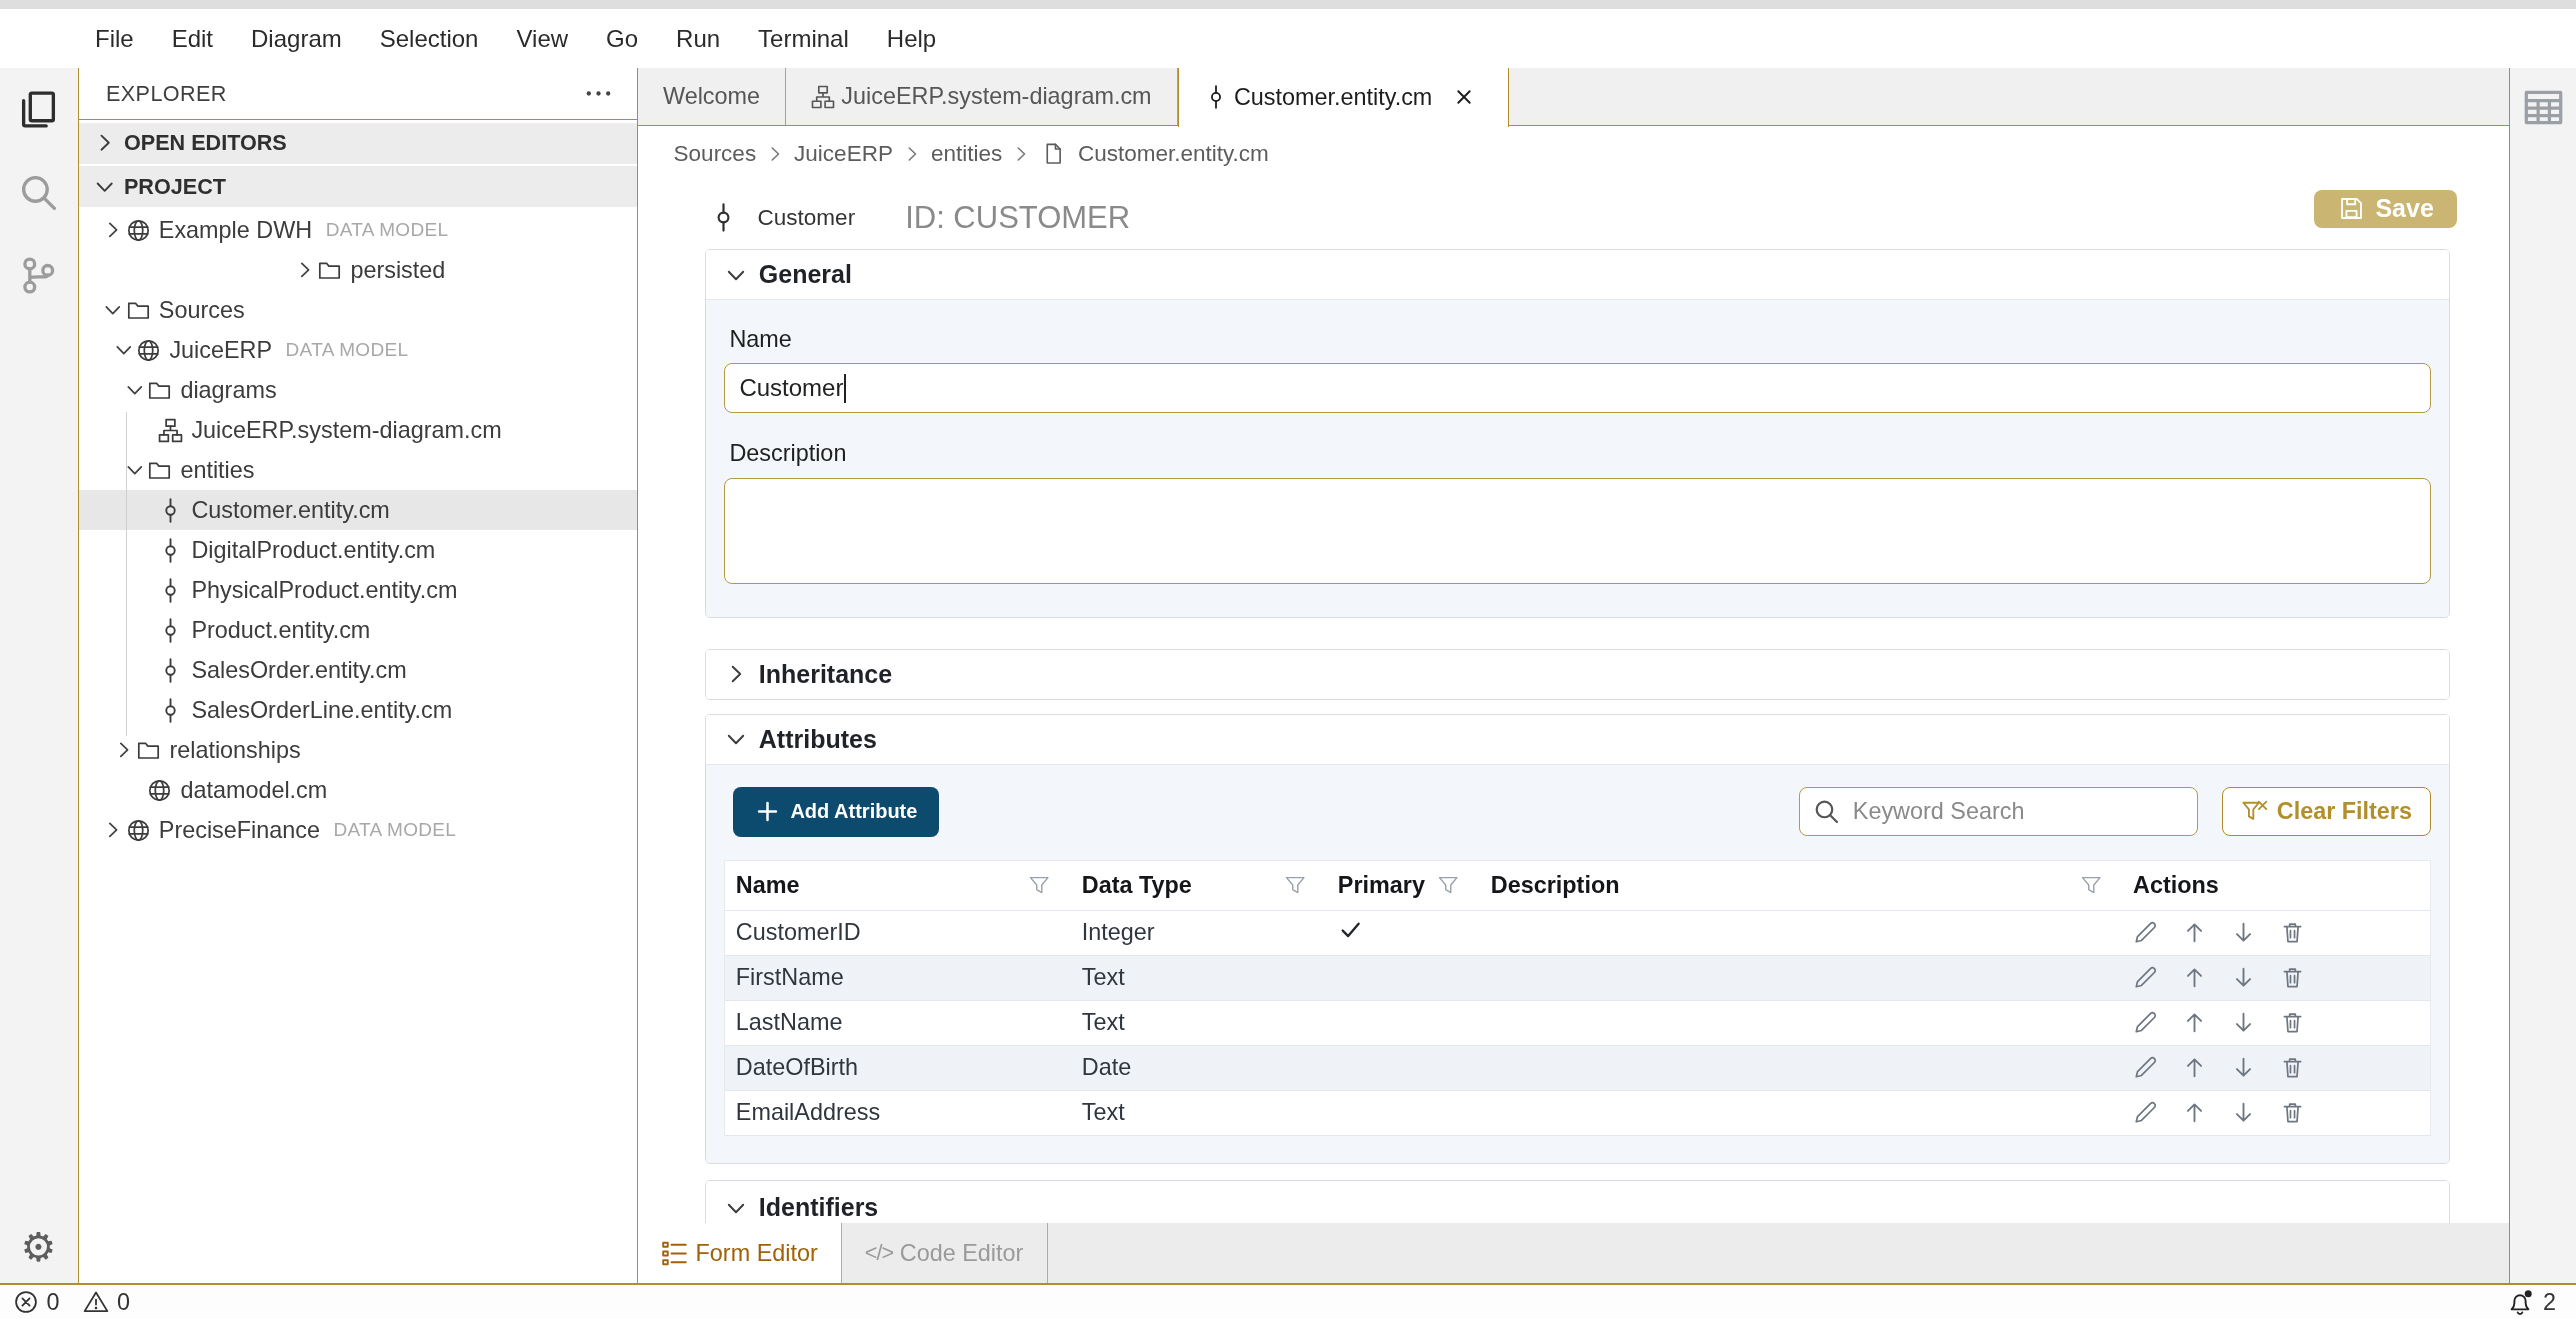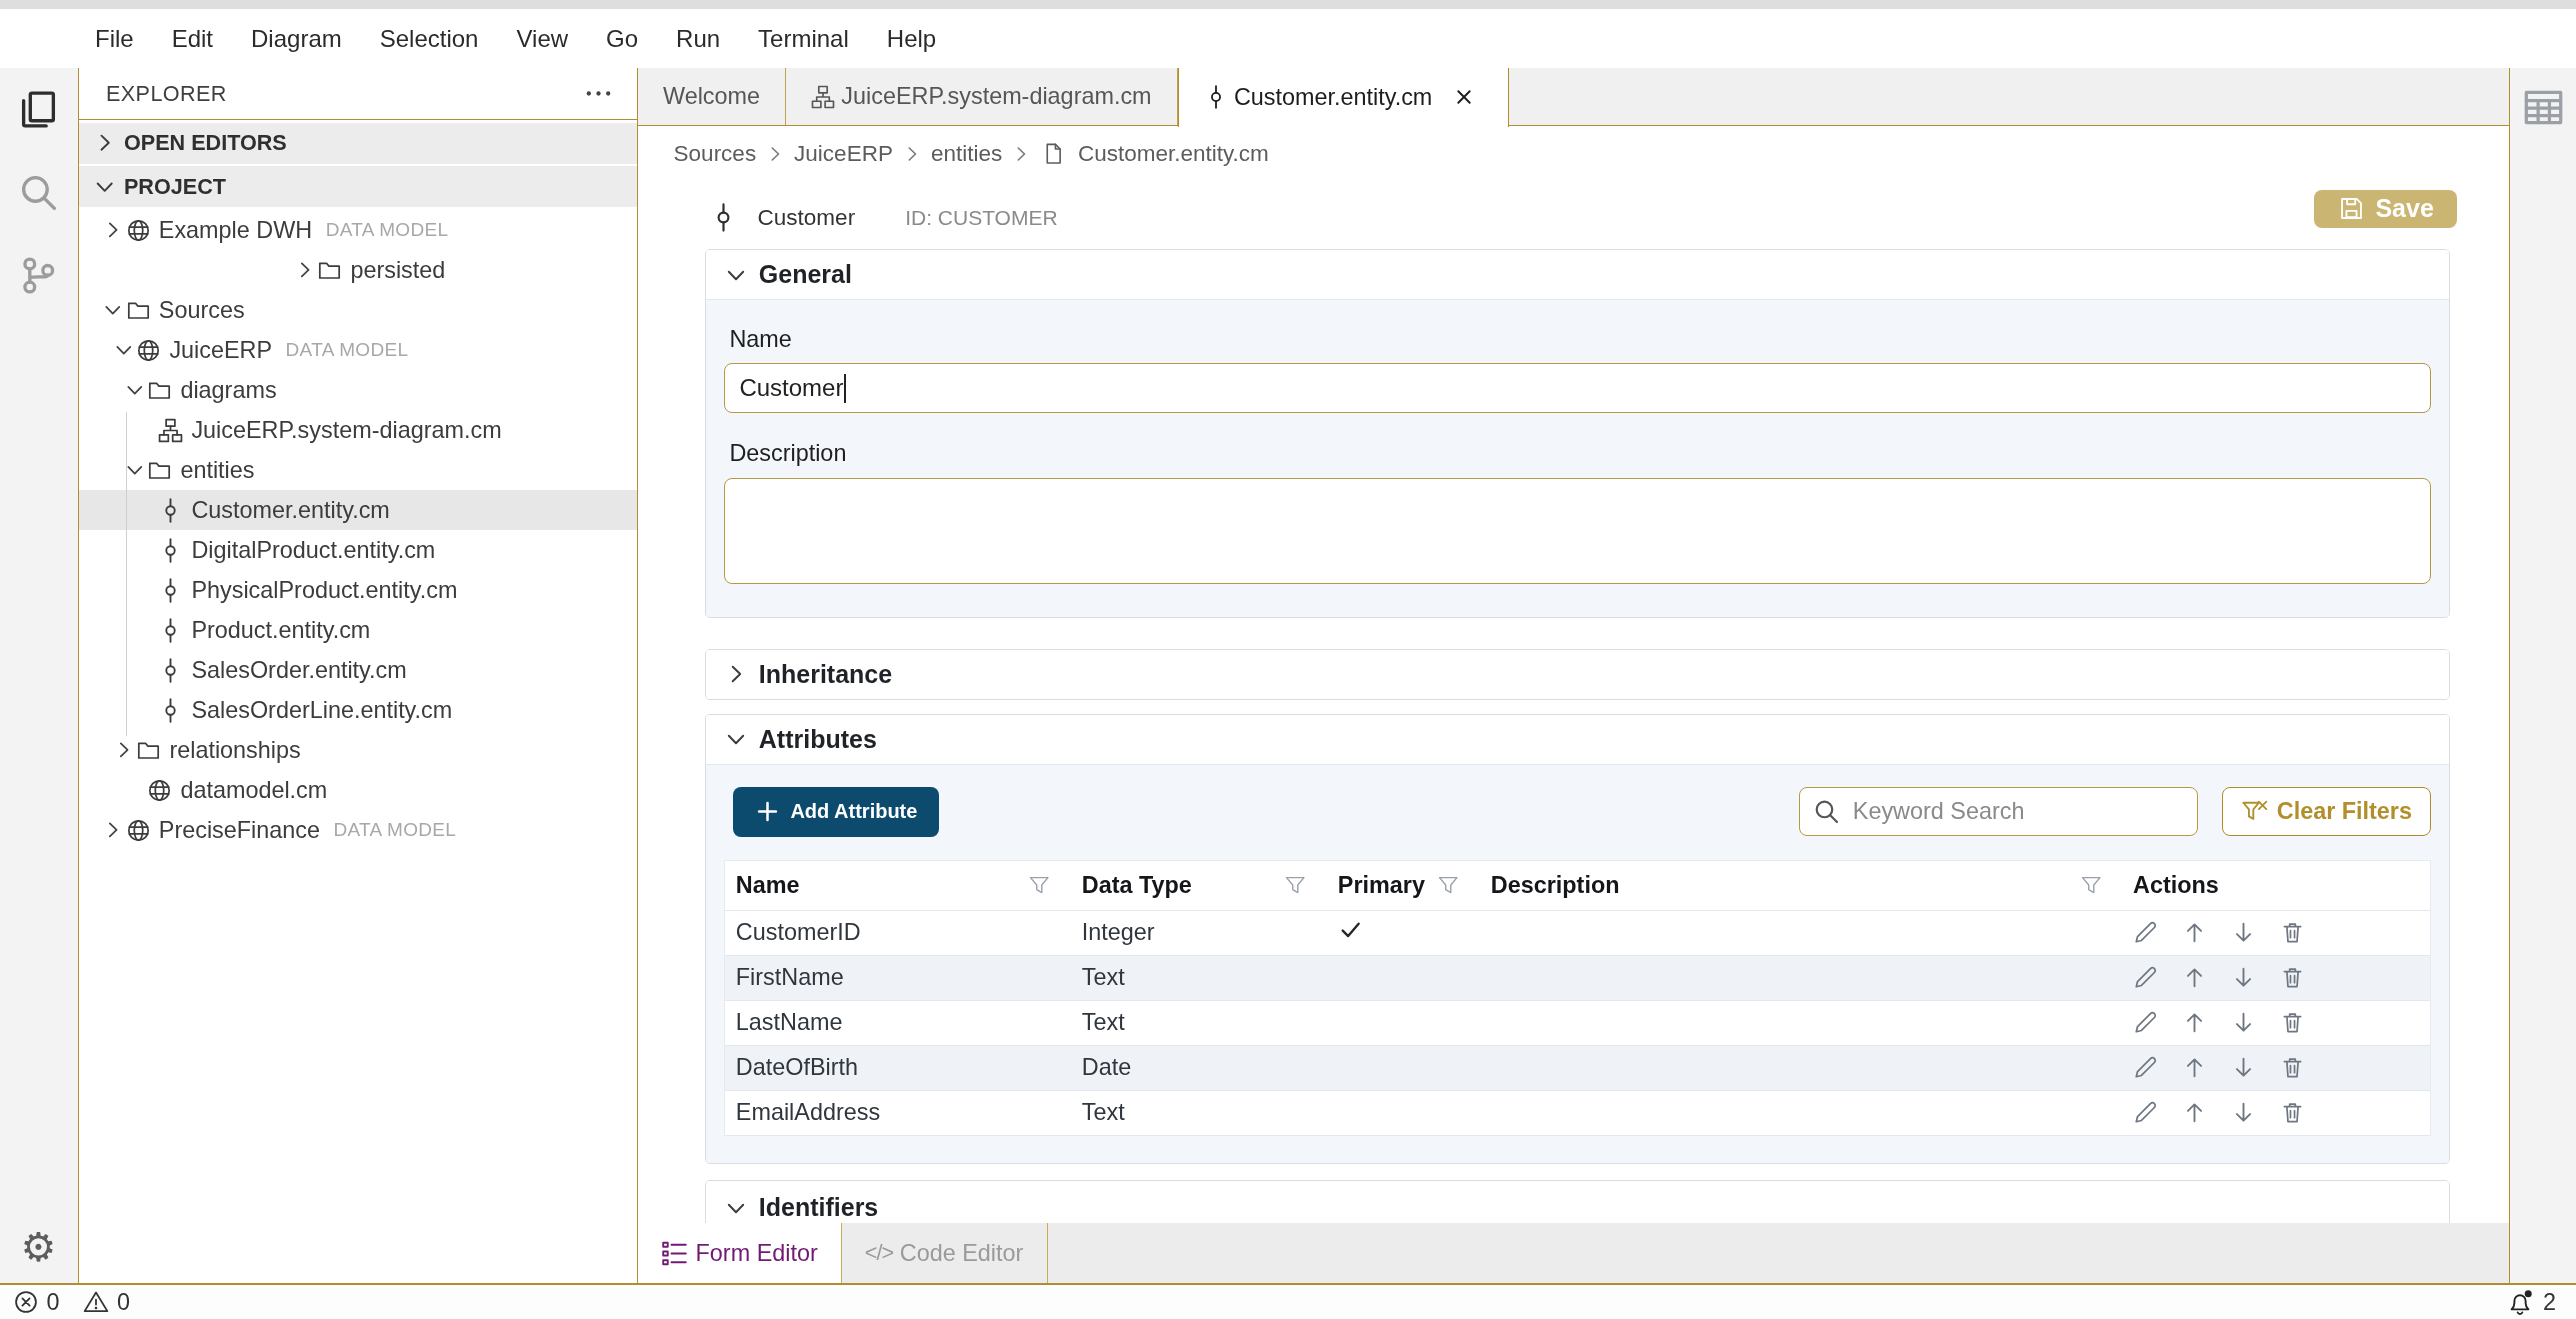--- a/index.html
+++ b/index.html
@@ -53,21 +53,21 @@
   .breadcrumb { height:56px; display:flex; align-items:center; padding-left:32px; font-size:22.5px; color:#5c5c5c; }
   .crumb { margin:0 3.6px; }
   .crumb-sep { width:20px; height:20px; color:#7a7a7a; margin:0 5.4px; }
   .crumb-doc { width:23.4px; height:23.4px; color:#5c5c5c; margin:0 9px 0 5.4px; }
 
   .content { position:absolute; left:0; right:0; top:113px; bottom:60px; overflow:hidden; padding:0 59px 0 67px; }
 
   .entity-header { height:63px; display:flex; align-items:center; position:relative; margin-top:5.4px; }
   .entity-header .eicon { width:29px; height:29px; color:#2f2f2f; margin-left:3.6px; }
   .entity-name { font-size:22.5px; color:#333; margin-left:20px; }
-  .entity-id { font-size:21px; color:#8a8a8a; margin-left:50px; }
+  .entity-id { font-size:31px; color:#8a8a8a; margin-left:50px; }
   .save-btn { position:absolute; right:-7.2px; top:3.6px; height:38px; display:flex; align-items:center; background:#cab672; color:#fff; border-radius:8px; padding:0 23.4px; font-size:25px; font-weight:700; cursor:pointer; }
   .save-btn .icon { width:27px; height:27px; margin-right:10.8px; color:#fff; }
 
   .card { border:0.9px solid #d8dde3; border-radius:5px; overflow:hidden; }
   .card-header { display:flex; align-items:center; height:49px; padding-left:18px; background:#fff; font-size:25px; font-weight:700; color:#1f2328; }
   .card-header .chev { width:24px; height:24px; color:#3d3d3d; margin-right:10.8px; }
   .card-body { background:#f3f6fa; border-top:0.9px solid #e3e8ee; padding:21.6px 18px 27px 18px; }
 
   .field-label { font-size:23.4px; color:#1f1f1f; margin:3.6px 0 10.8px 5.4px; }
   .text-input { height:50px; background:#fff; border:1.8px solid #b49a45; border-radius:8px; display:flex; align-items:center; padding:0 14.4px; font-size:24px; color:#222; }
@@ -94,21 +94,21 @@
   .th { display:flex; align-items:center; justify-content:space-between; padding-right:31px; }
   .th .icon { width:22.5px; height:22.5px; color:#98a1ab; }
   .cell-check .icon { width:25px; height:25px; color:#23272c; }
   .actions-cell { display:flex; align-items:center; gap:24px; }
   .actions-cell .icon { width:25px; height:25px; color:#6e7781; cursor:pointer; }
 
   
   .modebar { position:absolute; left:0; right:0; bottom:0; height:60px; background:#ececec; display:flex; align-items:stretch; }
   .mode-tab { display:flex; align-items:center; padding:0 23.4px; font-size:23.4px; color:#9a9a9a; border-right:1.8px solid #c9ad52; cursor:pointer; }
   .mode-tab .icon { width:27px; height:27px; margin-right:7.2px; }
-  .mode-tab.active { background:#fff; color:#701a75; }
+  .mode-tab.active { background:#fff; color:#a16207; }
   .code-glyph { font-size:21.6px; margin-right:7.2px; letter-spacing:-0.9px; }
 
   
   .rightbar { position:absolute; right:0; top:68px; bottom:36px; width:67px; background:#f3f3f3; border-left:1.8px solid #b08d2e; }
   .rightbar .icon { width:43px; height:43px; color:#9aa0a6; margin:18px auto 0 auto; display:flex; }
 
   
   .statusbar { position:absolute; left:0; right:0; bottom:0; height:36px; background:#fdfdfd; border-top:2.7px solid #b08d2e; display:flex; align-items:center; padding:0 20px 0 12.6px; font-size:23.4px; color:#333; }
   .status-item { display:flex; align-items:center; margin-right:23.4px; cursor:pointer; }
   .status-item .icon { width:26px; height:26px; color:#333; margin-right:8px; }

